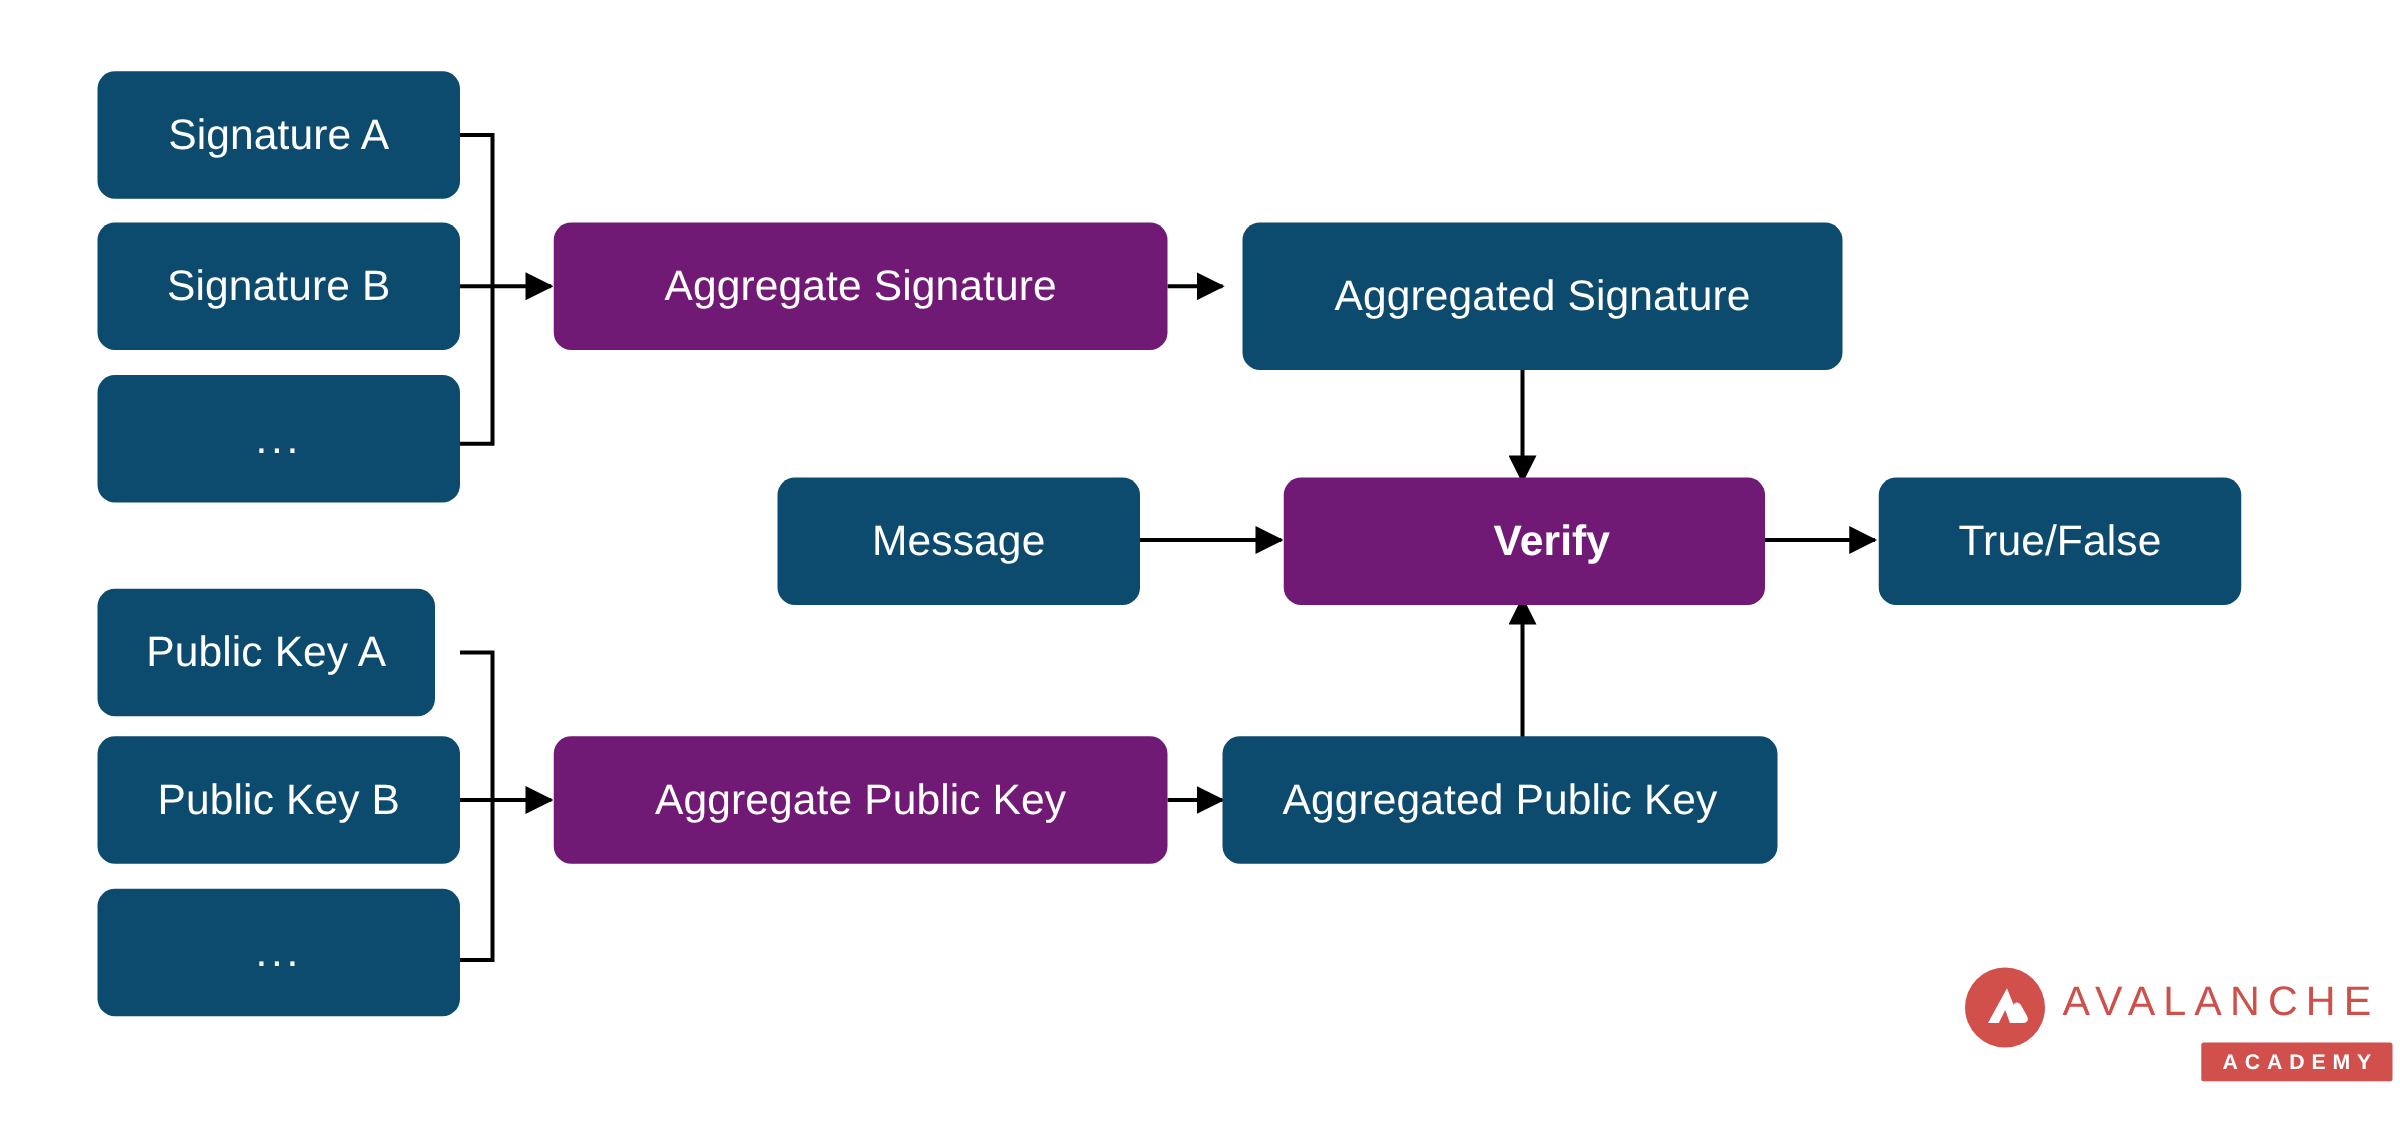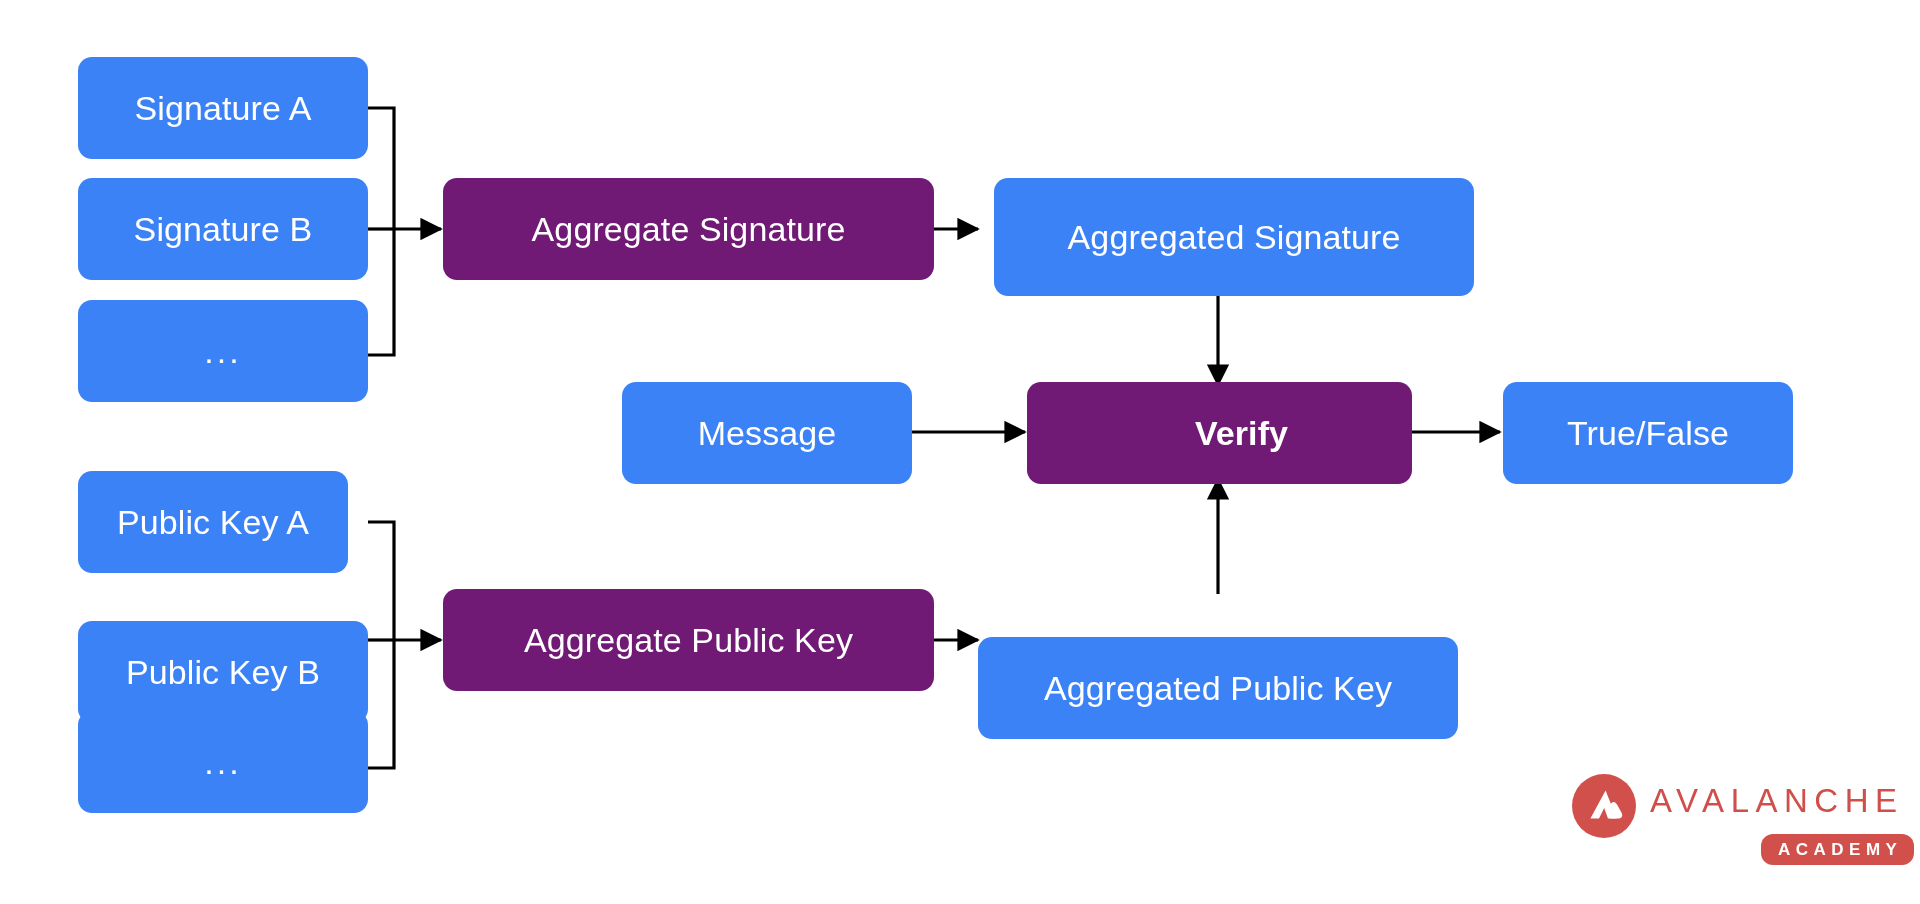--- a/index.html
+++ b/index.html
@@ -26,21 +26,21 @@
     align-items: center;
     justify-content: center;
     color: #ffffff;
     font-size: 34px;
     font-weight: 400;
     line-height: 1;
     letter-spacing: 0.1px;
     white-space: nowrap;
     user-select: none;
   }
-  .node.blue { background: #3b82f6; }
+  .node.blue { background: #0c4a6e; }
   .node.red  { background: #701a75; }
   .node.bold { font-weight: 700; padding-left: 44px; }
   .node.ellipsis {
     font-size: 34px;
     letter-spacing: 3px;
   }
 
   
   #wires {
     position: absolute;
@@ -84,21 +84,21 @@
   #logo .academy {
     position: absolute;
     left: 189px;
     top: 62px;
     background: #D1504C;
     color: #ffffff;
     font-size: 17px;
     font-weight: 700;
     letter-spacing: 5.5px;
     padding: 7px 12px 7px 17px;
-    border-radius: 12px;
+    border-radius: 2px;
     line-height: 1;
     white-space: nowrap;
   }
 </style>
 </head>
 <body>
 
 <div id="canvas">
 
   <svg id="wires" viewBox="0 0 1920 904" width="1920" height="904" xmlns="http://www.w3.org/2000/svg">
@@ -163,33 +163,33 @@
   </div>
 
   <div class="node blue" style="left:1503px; top:382px; width:290px; height:102px;">
     <span>True/False</span>
   </div>
 
   <div class="node blue" style="left:78px; top:471px; width:270px; height:102px;">
     <span>Public Key A</span>
   </div>
 
-  <div class="node blue" style="left:78px; top:589px; width:290px; height:102px;margin-top:32px;">
+  <div class="node blue" style="left:78px; top:589px; width:290px; height:102px;">
     <span>Public Key B</span>
   </div>
 
   <div class="node blue ellipsis" style="left:78px; top:711px; width:290px; height:102px;">
     <span>...</span>
   </div>
 
   <div class="node red" style="left:443px; top:589px; width:491px; height:102px;">
     <span>Aggregate Public Key</span>
   </div>
 
-  <div class="node blue" style="left:978px; top:589px; width:480px; height:102px;margin-top:48px;">
+  <div class="node blue" style="left:978px; top:589px; width:444px; height:102px;">
     <span>Aggregated Public Key</span>
   </div>
 
   <div id="logo">
     <div class="mark">
       <svg width="64" height="64" viewBox="0 0 64 64" xmlns="http://www.w3.org/2000/svg">
         <path d="M33.6 16.5 L44.6 44.4 L36.0 44.4 L32.2 34.0 L27.0 44.4 L18.4 44.4 Z" fill="#ffffff"></path>
         <path d="M38.0 31.0 C 40.2 27.0 43.1 27.0 45.3 31.0 L 49.4 38.4 C 51.3 41.8 49.9 44.4 46.3 44.4 L 38.0 44.4 Z" fill="#ffffff"></path>
       </svg>
     </div>

